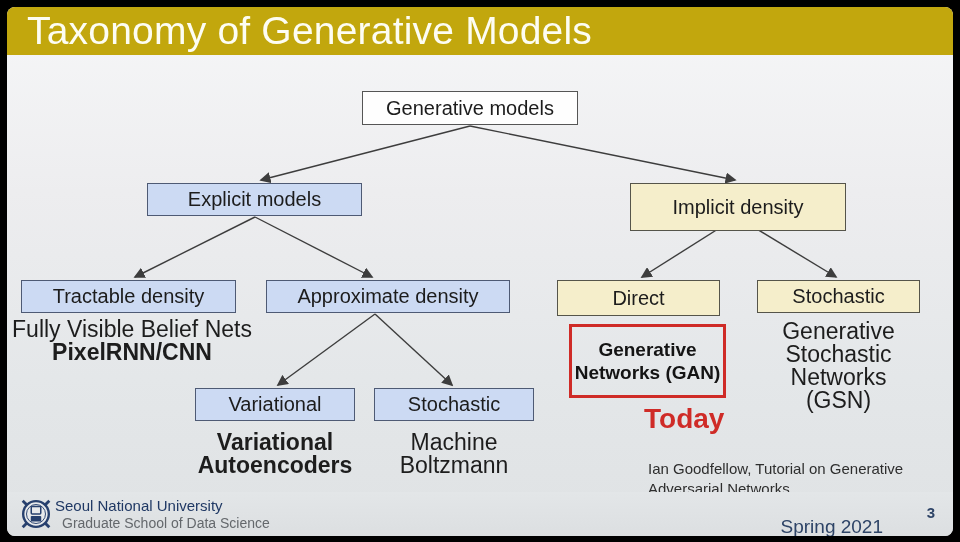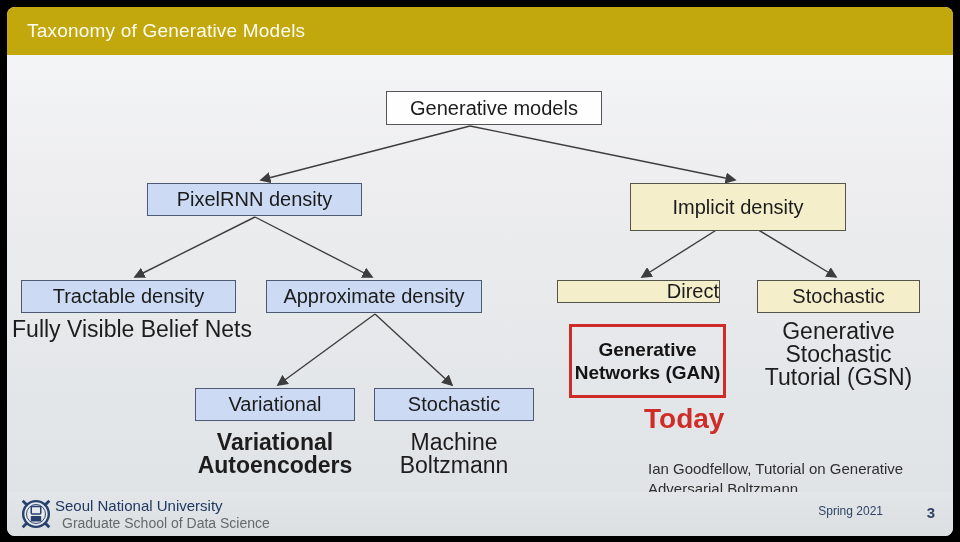--- a/index.html
+++ b/index.html
@@ -7,28 +7,28 @@
     width:960px;height:542px;position:relative;background:#000;
     font-family:"Liberation Sans","DejaVu Sans",sans-serif;overflow:hidden;
   }
   .slide{
     position:absolute;left:7px;top:7px;right:7px;bottom:6px;border-radius:8px;overflow:hidden;
     background:linear-gradient(180deg,#f6f7f8 0%,#ededef 35%,#e4e7e9 70%,#dfe2e4 100%);
   }
   .title-bar{
     position:absolute;left:0;top:0;right:0;height:48px;
     background:var(--title-bar,#c2a70d);
-    color:#fdfdf3;font-size:19px;line-height:48px;padding-left:20px;
+    color:#fdfdf3;font-size:39px;line-height:48px;padding-left:20px;
     letter-spacing:.2px;
   }
   .node{
     position:absolute;display:flex;align-items:center;justify-content:center;
     font-size:20px;color:#1c1c1c;box-sizing:border-box;border:1.6px solid #4e555f;
   }
-  .node.white{background:#fefefe;border-color:#555;margin-left:24px;}
+  .node.white{background:#fefefe;border-color:#555;}
   .node.blue{background:var(--blue-node,#ccdaf3);border-color:#4e5a74;}
   .node.yellow{background:var(--yellow-node,#f5eecb);border-color:#55544a;}
   .caption{
     position:absolute;text-align:center;color:#1d1d1d;font-size:23px;line-height:23px;
   }
   .caption .bold{font-weight:bold;}
   .gan-box{
     position:absolute;left:562px;top:317px;width:157px;height:74px;box-sizing:border-box;
     border:3px solid var(--highlight-red,#cf2b27);
     display:flex;flex-direction:column;align-items:center;justify-content:center;
@@ -48,21 +48,21 @@
     background:linear-gradient(180deg,#e3e6e8 0%,#dcdfe1 100%);
   }
   .footer-logo{position:absolute;left:10px;top:3px;width:38px;height:38px;}
   .footer-univ{
     position:absolute;left:48px;top:5px;font-size:15px;font-weight:normal;color:#1f3864;
   }
   .footer-school{
     position:absolute;left:55px;top:23px;font-size:14px;color:#64686c;
   }
   .footer-semester{
-    position:absolute;right:70px;top:12px;font-size:12px;color:#2e4467;
+    position:absolute;right:70px;top:24px;font-size:19px;color:#2e4467;
   }
   .footer-page{
     position:absolute;right:18px;top:12px;font-size:15px;font-weight:bold;color:#2e4467;
   }
 </style>
 </head>
 <body style="--title-bar: #c2a70d; --blue-node: #ccdaf3; --yellow-node: #f5eecb; --highlight-red: #cf2b27; --link: #5f9fbe;">
 
 <div class="slide">
 
@@ -86,81 +86,82 @@
       <line x1="368" y1="307" x2="271" y2="378" marker-end="url(#arrow)"></line>
       <line x1="368" y1="307" x2="445" y2="378" marker-end="url(#arrow)"></line>
     </g>
   </svg>
 
   <div class="node white" style="left:355px;top:84px;width:216px;height:34px;">
     <span>Generative models</span>
   </div>
 
   <div class="node blue" style="left:140px;top:176px;width:215px;height:33px;">
-    <span>PixelRNN density</span>
+    <span>Explicit models</span>
   </div>
 
   <div class="node yellow" style="left:623px;top:176px;width:216px;height:48px;">
     <span>Implicit density</span>
   </div>
 
   <div class="node blue" style="left:14px;top:273px;width:215px;height:33px;">
     <span>Tractable density</span>
   </div>
 
-  <div class="node blue" style="left:259px;top:273px;width:216px;height:33px;">
+  <div class="node blue" style="left:259px;top:273px;width:244px;height:33px;">
     <span>Approximate density</span>
   </div>
 
-  <div class="node yellow" style="left:550px;top:273px;width:163px;height:23px;justify-content:flex-end;">
+  <div class="node yellow" style="left:550px;top:273px;width:163px;height:36px;">
     <span>Direct</span>
   </div>
 
   <div class="node yellow" style="left:750px;top:273px;width:163px;height:33px;">
     <span>Stochastic</span>
   </div>
 
   <div class="node blue" style="left:188px;top:381px;width:160px;height:33px;">
     <span>Variational</span>
   </div>
 
   <div class="node blue" style="left:367px;top:381px;width:160px;height:33px;">
     <span>Stochastic</span>
   </div>
 
   <div class="caption" style="left:0px;top:311px;width:250px;">
     <div>Fully Visible Belief Nets</div>
+    <div class="bold">PixelRNN/CNN</div>
   </div>
 
   <div class="gan-box">
     <div>Generative</div>
     <div>Networks (GAN)</div>
   </div>
 
   <div class="caption" style="left:750px;top:313px;width:163px;">
     <div>Generative</div>
     <div>Stochastic</div>
-    <div>Tutorial (GSN)</div>
+    <div>Networks (GSN)</div>
   </div>
 
   <div class="caption" style="left:183px;top:424px;width:170px;">
     <div class="bold">Variational</div>
     <div class="bold">Autoencoders</div>
   </div>
 
   <div class="caption" style="left:363px;top:424px;width:168px;">
     <div>Machine</div>
     <div>Boltzmann</div>
   </div>
 
   <div class="today">Today</div>
 
   <div class="citation">
     <div>Ian Goodfellow, Tutorial on Generative</div>
-    <div>Adversarial Boltzmann</div>
+    <div>Adversarial Networks</div>
     <a href="#">https://arxiv.org/abs/1701.00160</a>
   </div>
 
   <div class="footer">
     <svg class="footer-logo" viewBox="0 0 40 40">
       <line x1="6" y1="6" x2="34" y2="34" stroke="#27406e" stroke-width="3"></line>
       <line x1="34" y1="6" x2="6" y2="34" stroke="#27406e" stroke-width="3"></line>
       <circle cx="20" cy="20" r="13.5" fill="#e8eaec" stroke="#27406e" stroke-width="2.5"></circle>
       <circle cx="20" cy="20" r="10" fill="none" stroke="#27406e" stroke-width="1"></circle>
       <rect x="15" y="12" width="10" height="8" rx="1" fill="none" stroke="#27406e" stroke-width="1.6"></rect>

